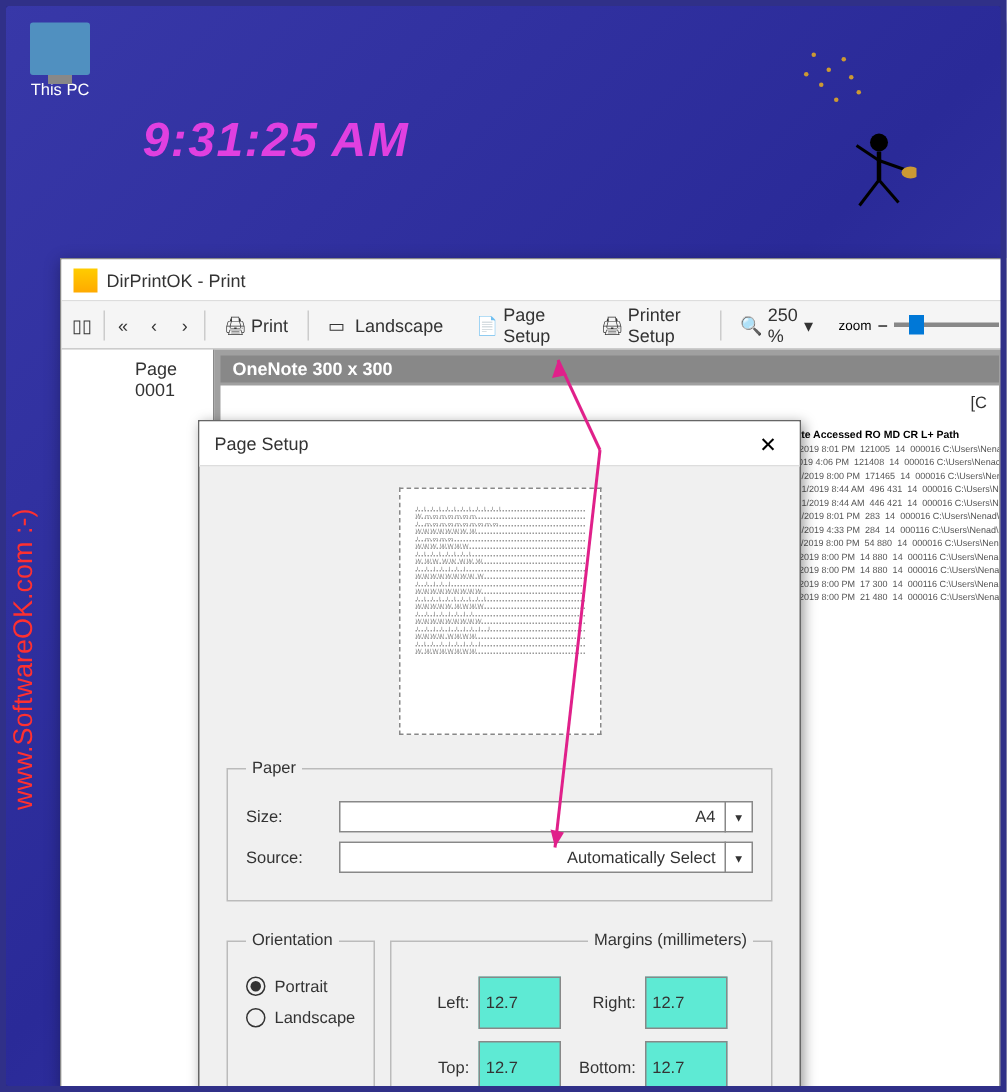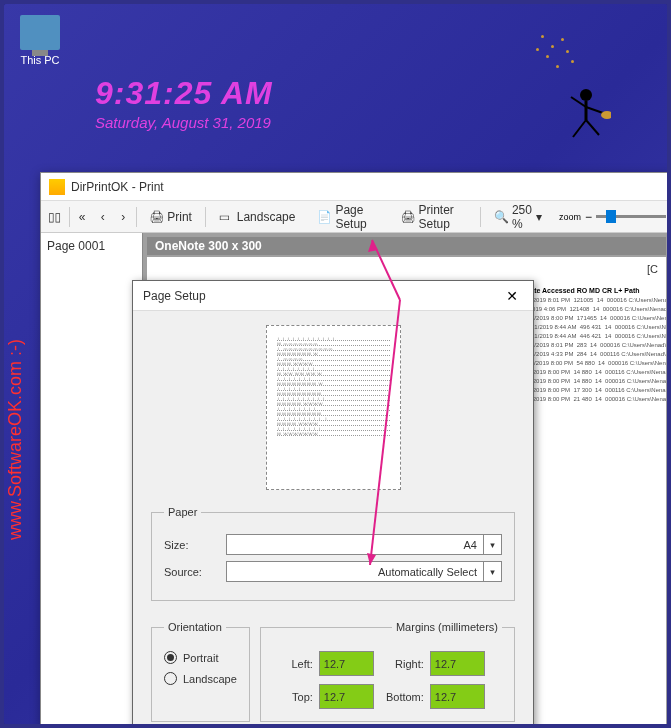--- a/index.html
+++ b/index.html
@@ -48,21 +48,21 @@
     .tb-btn { height: 24px; padding: 0 8px; display: flex; align-items: center; gap: 4px; color: #333; border: 1px solid transparent; cursor: pointer; }
     .tb-sep { width: 1px; height: 20px; background: #ccc; }
     .tb-icon { width: 14px; height: 14px; display: inline-block; }
     .tb-nav { width: 20px; padding: 0 2px; justify-content: center; }
     .zoom-slider { display: flex; align-items: center; gap: 4px; margin-left: 4px; }
     .slider-track { width: 70px; height: 3px; background: #888; position: relative; }
     .slider-thumb { position: absolute; left: 10px; top: -5px; width: 10px; height: 13px; background: #0078d7; }
     
     .content-area { display: flex; height: calc(100% - 60px); background: #a0a0a0; }
     .side-panel { width: 102px; background: #fff; border-right: 1px solid #888; padding: 6px; }
-    .page-label { font-size: 12px; color: #333; }
+    .page-label { font-size: 12px; color: #333; margin-left: 43px; }
     .preview-panel { flex: 1; position: relative; padding: 4px; }
     .doc-title-bar { background: #888; color: #fff; font-size: 12px; font-weight: bold; padding: 2px 8px; }
     .doc-preview { background: #fff; margin-top: 2px; height: 100%; position: relative; font-size: 6px; color: #888; overflow: hidden; }
     .data-table-mock { position: absolute; right: 4px; top: 30px; width: 180px; }
     .table-header-row { font-size: 7px; font-weight: bold; color: #000; white-space: nowrap; margin-bottom: 2px; }
     .table-data-row { font-size: 6px; color: #555; white-space: nowrap; line-height: 1.5; }
     .c-marker { position: absolute; right: 8px; top: 6px; font-size: 11px; color: #333; }
     
     .dialog {
       position: absolute; left: 132px; top: 280px;
@@ -87,21 +87,21 @@
     .select-wrap span:first-child { flex: 1; padding: 0 6px; font-size: 11px; }
     
     .bottom-row { display: flex; gap: 10px; }
     .orient-box { width: 95px; }
     .margin-box { flex: 1; text-align: right; }
     .radio-row { display: flex; align-items: center; margin: 8px 0; gap: 6px; }
     .radio { width: 13px; height: 13px; border: 1px solid #333; border-radius: 50%; display: inline-flex; align-items: center; justify-content: center; }
     .radio.checked::after { content: ''; width: 7px; height: 7px; background: #333; border-radius: 50%; }
     
     .margin-grid { display: grid; grid-template-columns: 40px 55px 44px 55px; gap: 8px 6px; align-items: center; margin-top: 8px; }
-    .margin-input { height: 25px; border: 1px solid #888; background: #84cc16; font-size: 11px; padding: 0 4px; display: flex; align-items: center; }
+    .margin-input { height: 35px; border: 1px solid #888; background: #5eead4; font-size: 11px; padding: 0 4px; display: flex; align-items: center; }
     
     .annotation { position: absolute; z-index: 150; pointer-events: none; }
     .annotation-label { position: absolute; color: #d00; font-size: 14px; font-weight: bold; }
     .arrow-line { stroke: #e0208a; stroke-width: 2; fill: none; }
     .arrow-head { fill: #e0208a; }
     
     .frame-border { position: absolute; inset: 0; border: 4px solid #303088; pointer-events: none; z-index: 200; }
   </style>
 </head>
 <body>
@@ -109,21 +109,20 @@
 <div class="desktop">
   <div class="frame-border"></div>
 
   <div class="desktop-icon">
     <div class="pc-icon"></div>
     <div>This PC</div>
   </div>
 
   <div class="clock-overlay">
     <div class="clock-time">9:31:25 AM</div>
-    <div class="clock-date">Saturday, August 31, 2019</div>
   </div>
 
   <div class="watermark-left">www.SoftwareOK.com :-)</div>
   <div class="watermark-bottom">www.SoftwareOK.com :-)</div>
 
   <div class="seeds">
     <div class="seed" style="left:10px;top:5px"></div>
       <div class="seed" style="left:20px;top:15px"></div>
     <div class="seed" style="left:30px;top:8px"></div>
       <div class="seed" style="left:15px;top:25px"></div>

